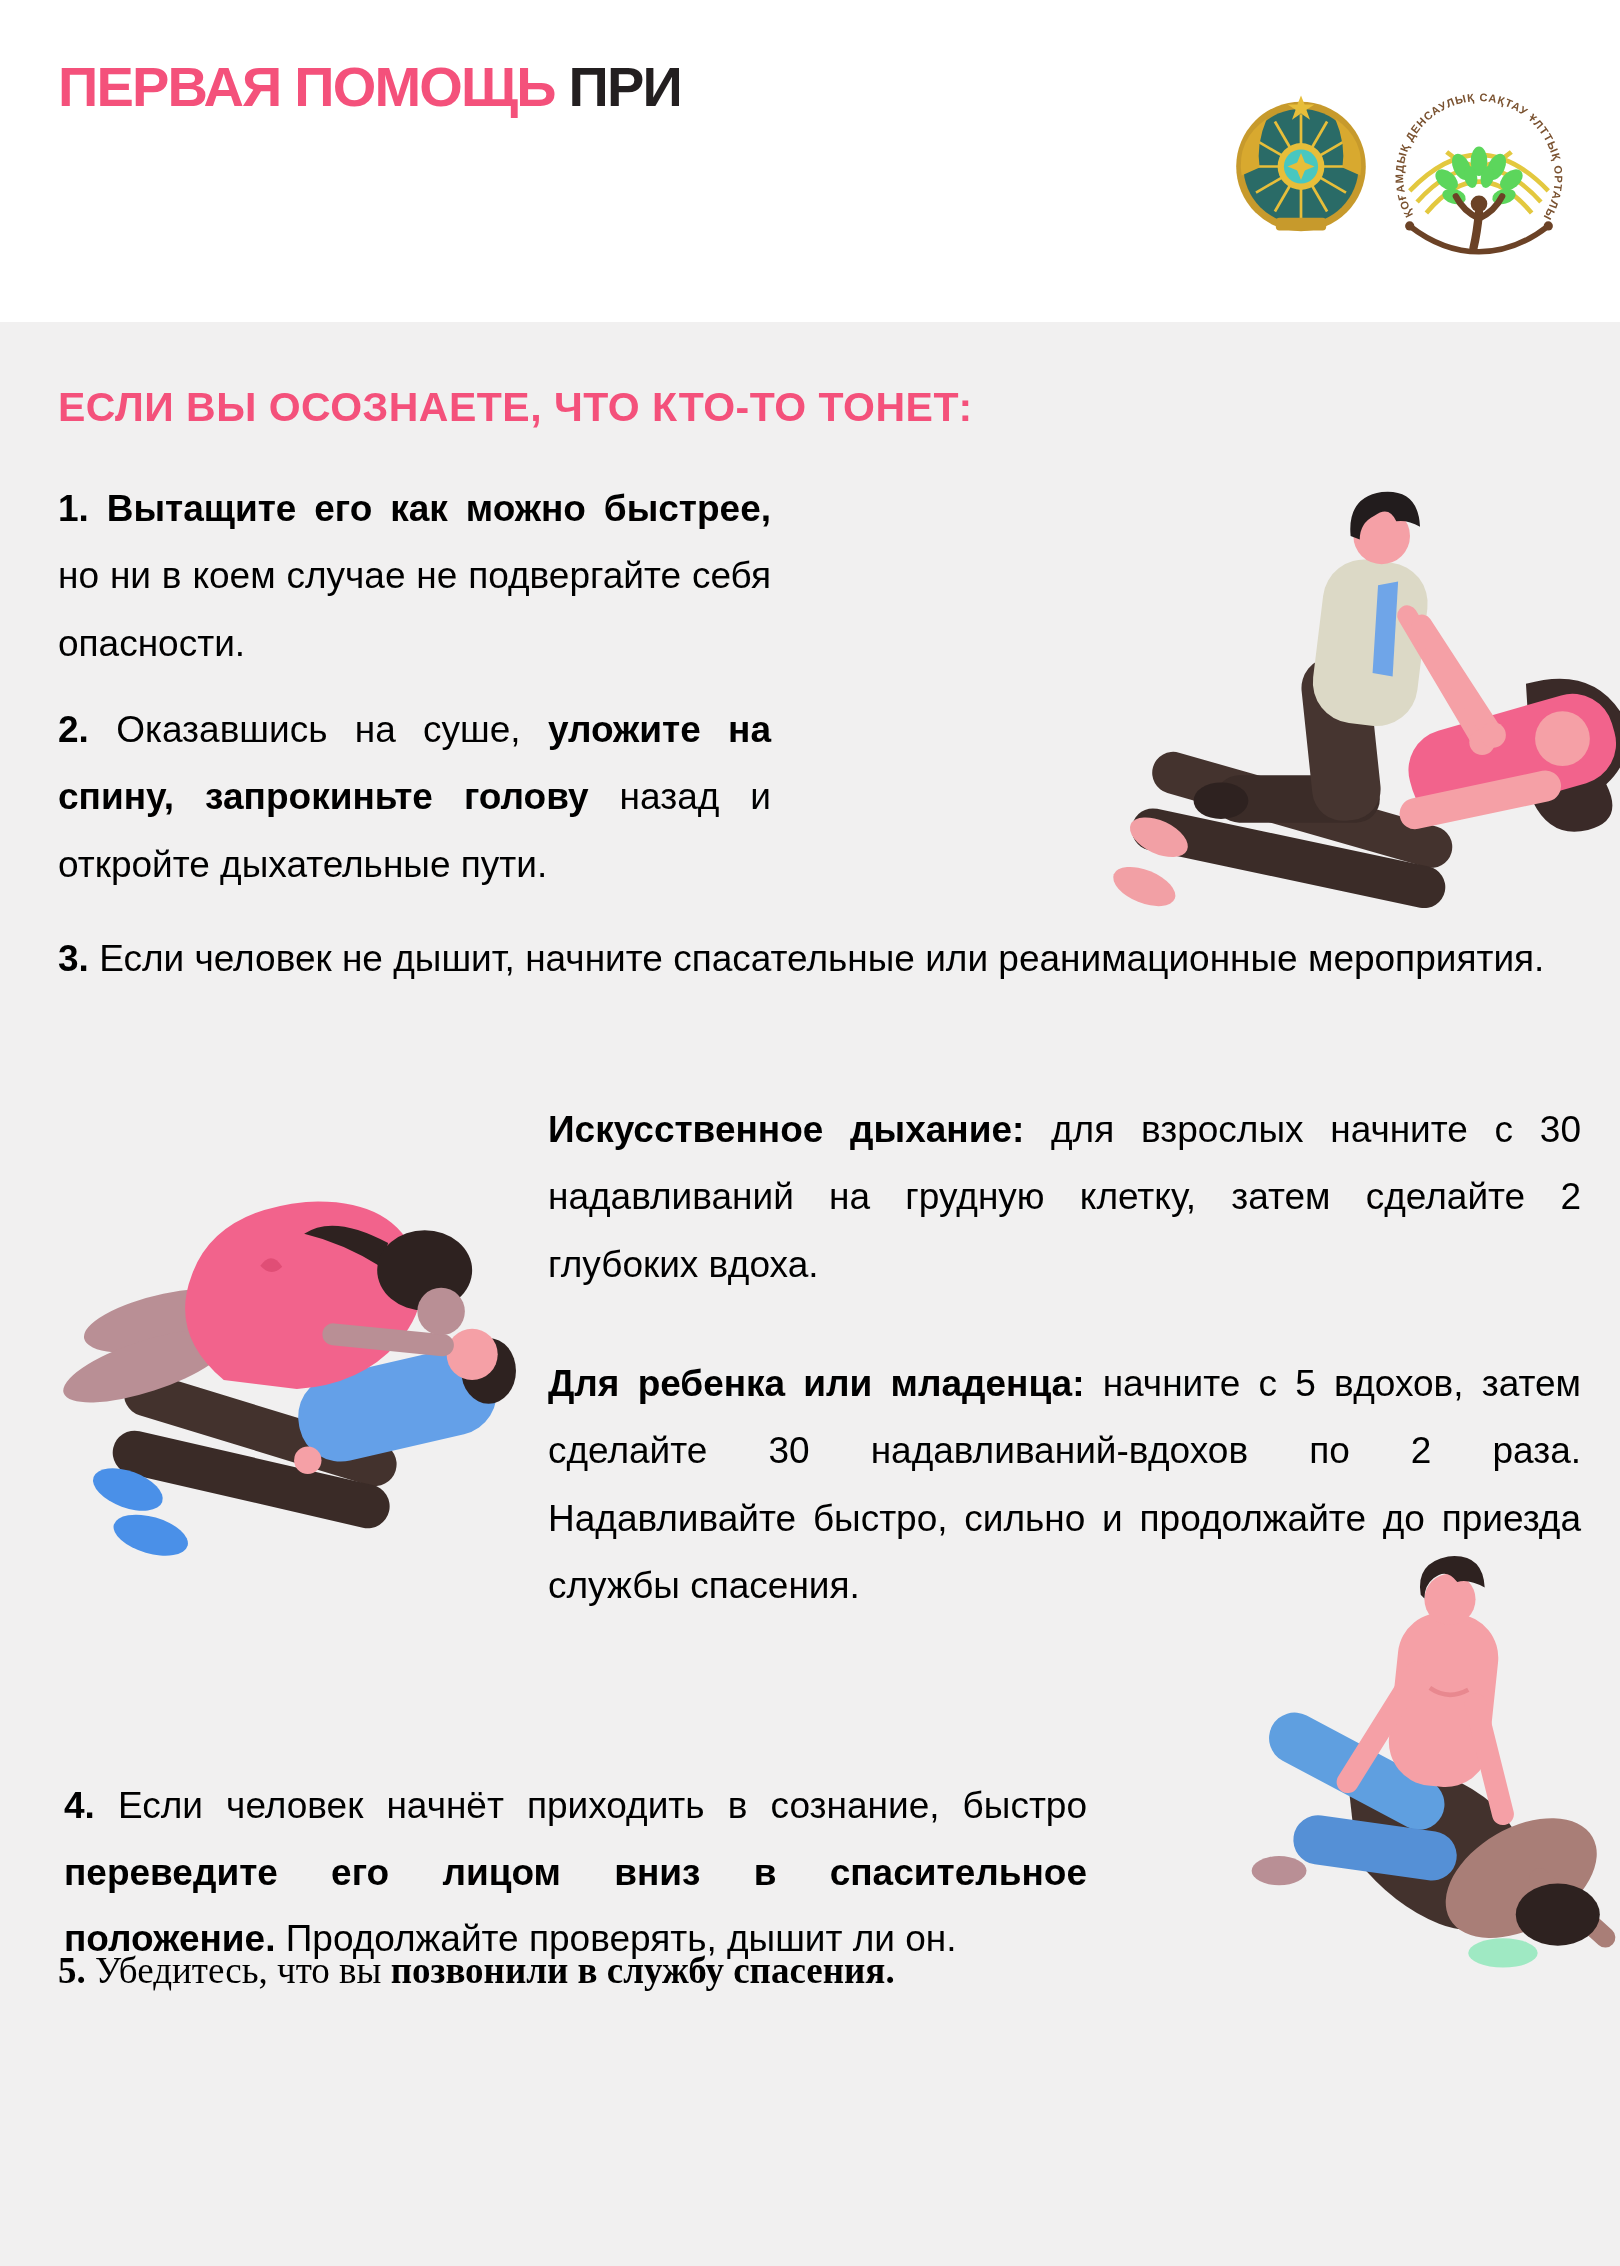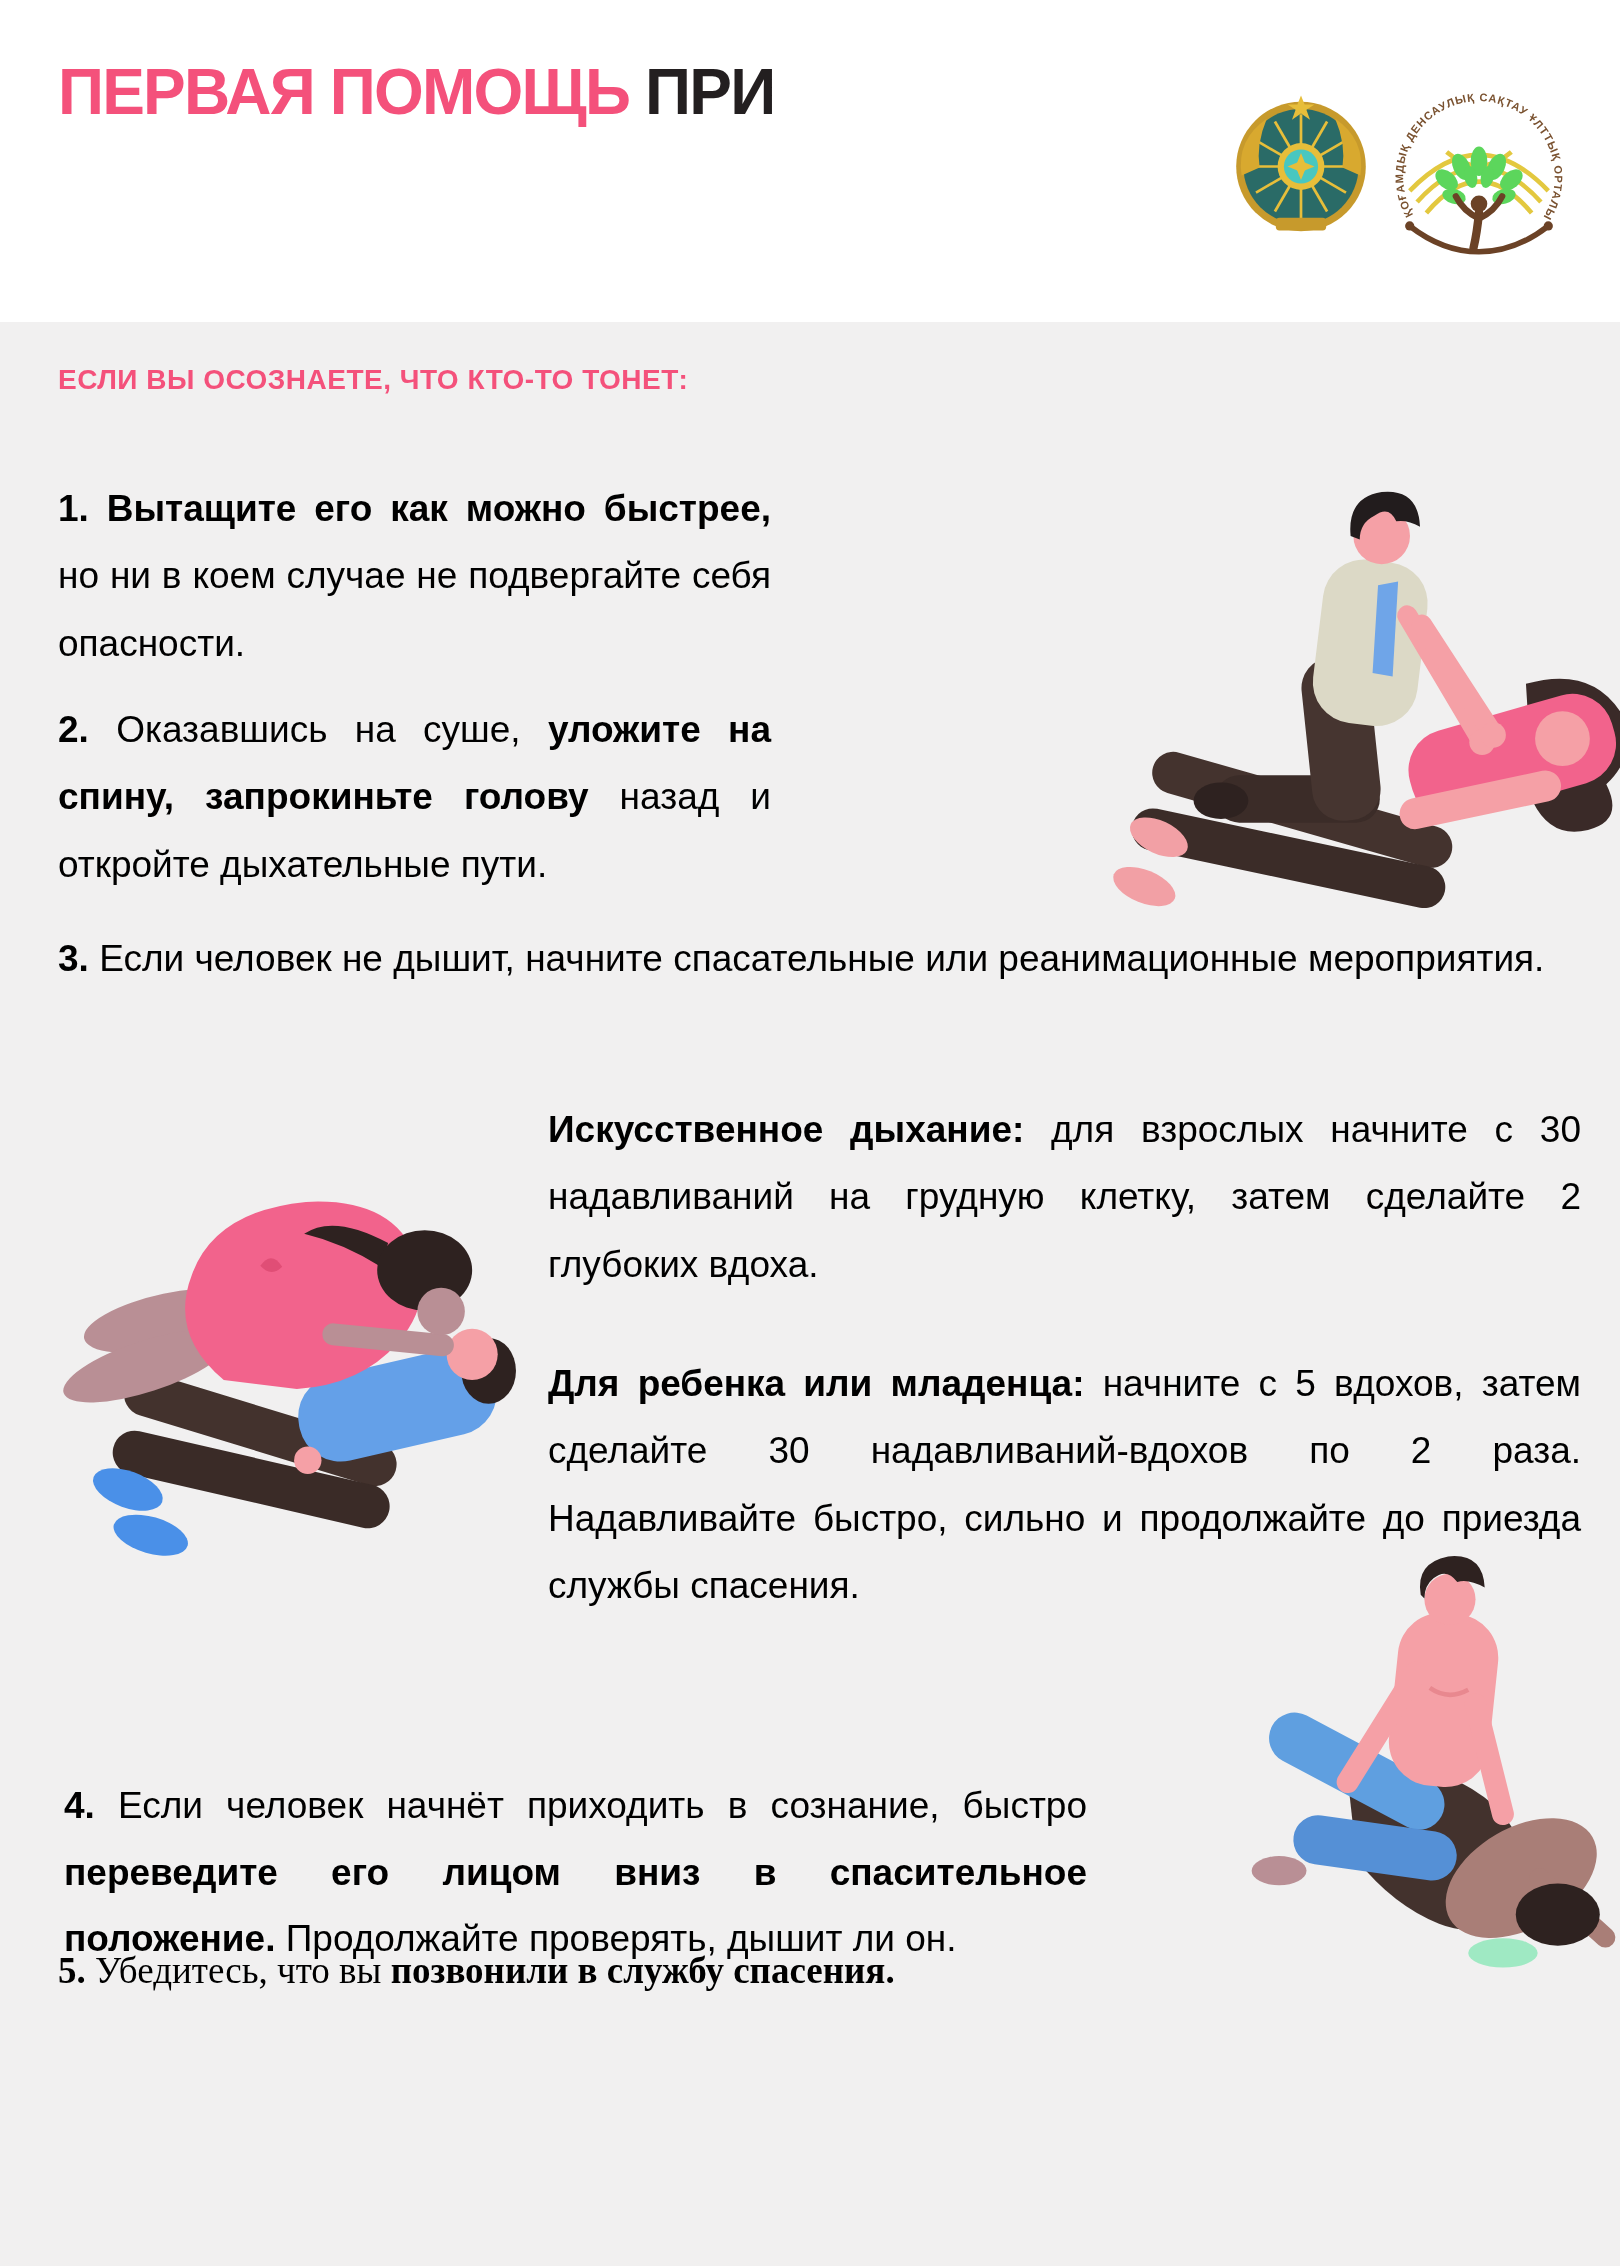--- a/index.html
+++ b/index.html
@@ -10,28 +10,28 @@
     font-family:"Liberation Sans", sans-serif;
     color:#231F20;
     overflow:hidden;
   }
   .panel{
     position:absolute;left:0;right:0;top:322px;bottom:0;
     background:#F1F0F0;
   }
   .title{
     position:absolute;left:58px;top:53px;width:1115px;
-    font-size:64px;font-weight:700;line-height:1.22;letter-spacing:-1.8px;
+    font-size:56px;font-weight:700;line-height:1.22;letter-spacing:-1.8px;
   }
   .accent{color:#F4517B;}
   .dark{color:#231F20;}
   .logo{position:absolute;}
   .subtitle{
-    position:absolute;left:58px;top:364px;width:1371px;
-    font-size:28px;font-weight:700;color:#F4517B;letter-spacing:0.5px;
+    position:absolute;left:58px;top:384px;width:1371px;
+    font-size:41px;font-weight:700;color:#F4517B;letter-spacing:0.5px;
   }
   .step,.note{
     position:absolute;
     font-size:37px;line-height:1.82;color:#000000;
     text-align:justify;margin:0;
   }
   .b{font-weight:700;}
   .illo{position:absolute;}
   svg{display:block;}
 </style>

